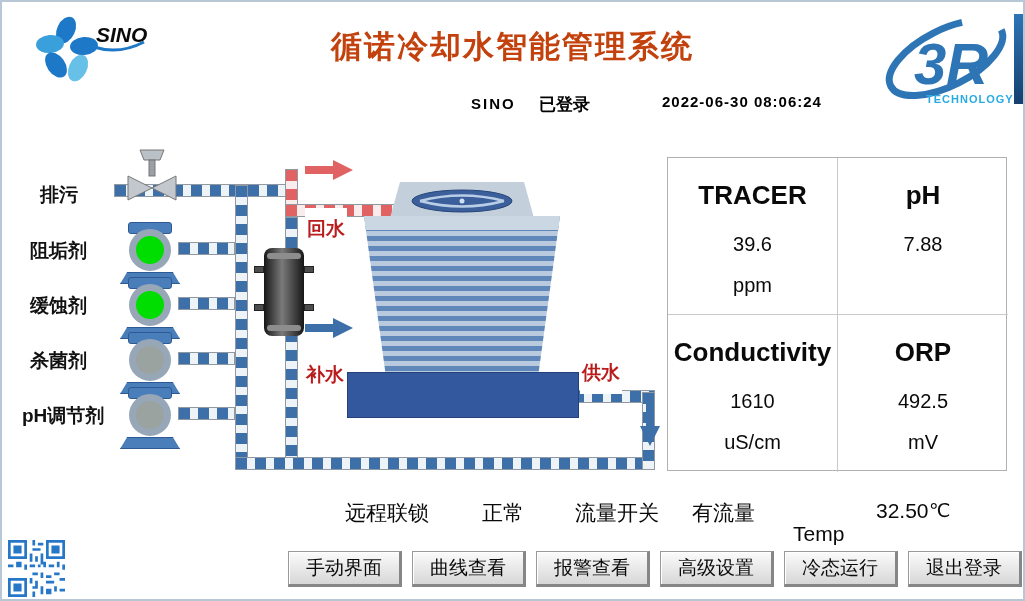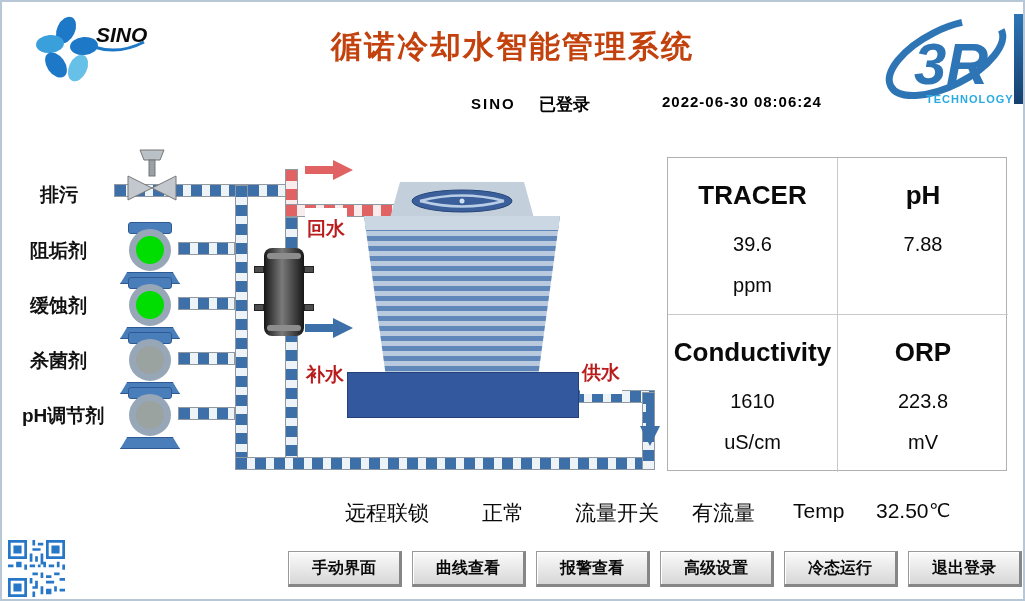--- a/index.html
+++ b/index.html
@@ -75,21 +75,21 @@
 
   
   .stat{ position:absolute; top:497px; font-size:21px; font-weight:400; color:#0a0a0a; }
 
   
   .btn{ position:absolute; top:549px; width:114px; height:36px;
         background:linear-gradient(180deg,#fbfbfb,#d7d7d7);
         border:1px solid #9a9a9a; border-right:3px solid #868686; border-bottom:3px solid #868686;
         box-shadow:inset 1px 1px 0 #fff;
         display:flex; align-items:center; justify-content:center;
-        font-size:16px; font-weight:700; color:#0a0a0a; cursor:pointer; }
+        font-size:19px; font-weight:400; color:#0a0a0a; cursor:pointer; }
 
   .qr{ position:absolute; left:6px; top:538px; }
 </style>
 </head>
 <body>
 
 <div class="stage">
 
   <svg class="sino" style="position:absolute;left:22px;top:6px;" width="135" height="82" viewBox="0 0 135 82">
     <g>
@@ -208,30 +208,30 @@
       <div class="r-value">7.88</div>
       <div class="r-unit"></div>
     </div>
     <div class="cell">
       <div class="r-name">Conductivity</div>
       <div class="r-value">1610</div>
       <div class="r-unit">uS/cm</div>
     </div>
     <div class="cell">
       <div class="r-name">ORP</div>
-      <div class="r-value">223.8</div>
+      <div class="r-value">492.5</div>
       <div class="r-unit">mV</div>
     </div>
   </div>
 
   <div class="stat" style="left:343px;">远程联锁</div>
   <div class="stat" style="left:480px;">正常</div>
   <div class="stat" style="left:573px;">流量开关</div>
   <div class="stat" style="left:690px;">有流量</div>
-  <div class="stat" style="left:791px;">Temp</div>
+  <div class="stat" style="left:791px;margin-top:23px;">Temp</div>
   <div class="stat" style="left:874px;">32.50</div>
   <div class="stat" style="left:927px;font-size:19px;">℃</div>
 
   <div class="btn" style="left:286px;">手动界面</div>
   <div class="btn" style="left:410px;">曲线查看</div>
   <div class="btn" style="left:534px;">报警查看</div>
   <div class="btn" style="left:658px;">高级设置</div>
   <div class="btn" style="left:782px;">冷态运行</div>
   <div class="btn" style="left:906px;">退出登录</div>
 

